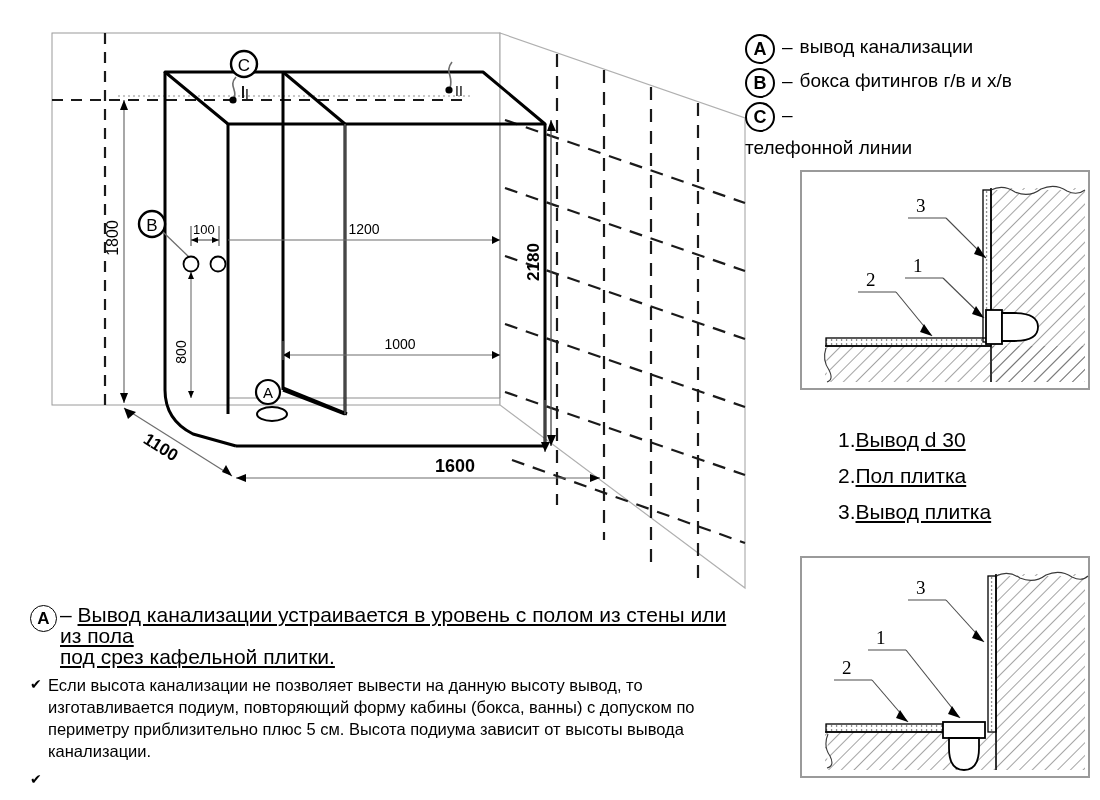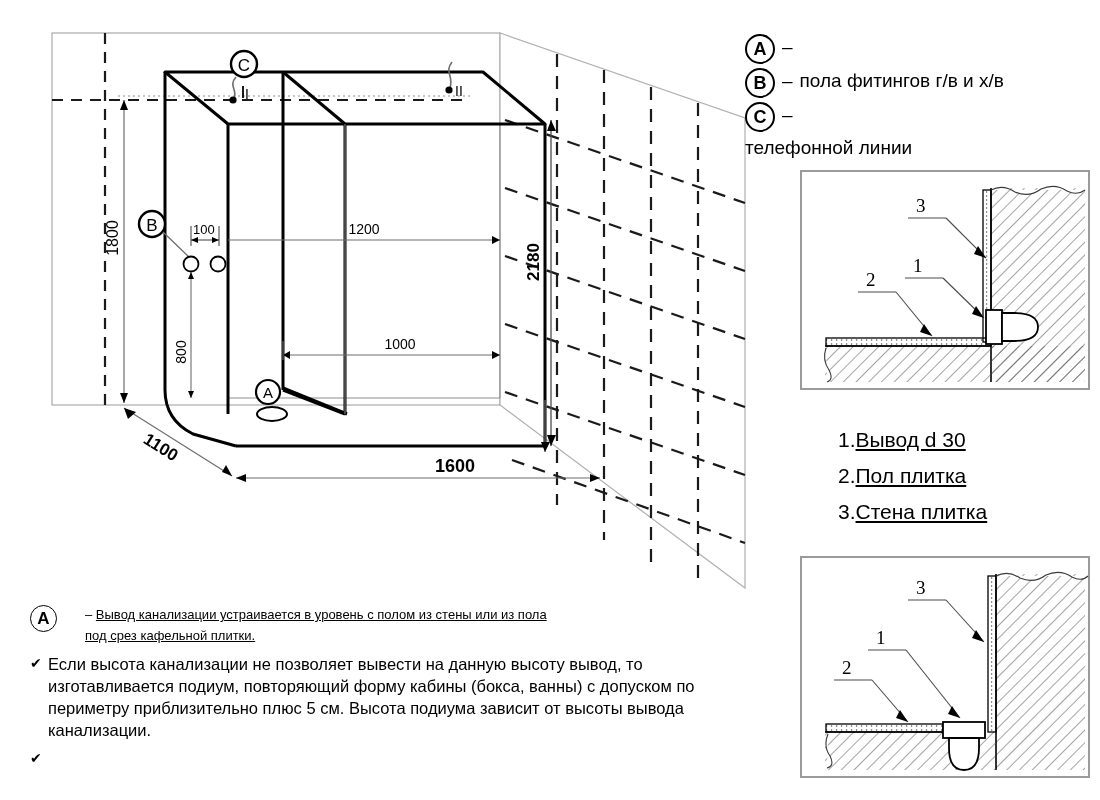--- a/index.html
+++ b/index.html
@@ -31,21 +31,21 @@
   
   #numlist{left:838px;top:428px;width:260px;}
   .num-row{font-size:21px;margin-bottom:12px;white-space:nowrap;}
   .num-row .n{font-weight:400;}
   .num-row .u{text-decoration:underline;}
 
   
   #notes{left:30px;top:604px;width:720px;}
   .note-a{display:flex;align-items:flex-start;}
   .note-a .circ{width:25px;height:25px;margin-top:1px;font-size:17px;border-width:1.5px;}
-  .note-a-body{margin-left:28px;font-size:13px;line-height:21px;}
+  .note-a-body{margin-left:3px;font-size:21px;line-height:21px;}
   .note-a-body .u{text-decoration:underline;}
   .bullet{display:flex;align-items:flex-start;margin-top:7px;}
   .bullet .chk{font-size:14px;width:18px;flex:0 0 auto;padding-top:2px;}
   .bullet .btxt{font-size:16.5px;line-height:22px;}
 
   
 </style>
 </head>
 <body>
 
@@ -204,25 +204,26 @@
       <line x1="545" y1="400" x2="545" y2="452"></line>
       <polygon points="545,452 541,442 550,442" fill="#000" stroke="none"></polygon>
     </g>
     <text x="455" y="472" font-size="18" font-weight="700" font-family="Liberation Sans, sans-serif" text-anchor="middle">1600</text>
   </svg>
 
   <div class="abs" id="legend">
     <div class="legend-row">
       <div class="circ">A</div>
       <div class="legend-dash">–</div>
+      <div class="legend-text">вывод канализации</div>
     </div>
     <div class="legend-row">
       <div class="circ">B</div>
       <div class="legend-dash">–</div>
-      <div class="legend-text">пола фитингов г/в и х/в</div>
+      <div class="legend-text">бокса фитингов г/в и х/в</div>
     </div>
     <div class="legend-row">
       <div class="circ">C</div>
       <div class="legend-dash">–</div>
     </div>
     <div class="legend-sub">телефонной линии</div>
   </div>
 
   <svg class="abs" style="left:800px;top:170px;" width="290" height="220" viewBox="0 0 290 220">
     <rect x="1" y="1" width="288" height="218" fill="#fff" stroke="#9a9a9a" stroke-width="2"></rect>
@@ -277,21 +278,21 @@
   </svg>
 
   <div class="abs" id="numlist">
     <div class="num-row">
       <span class="n">1.</span><span class="u">Вывод d 30</span>
     </div>
     <div class="num-row">
       <span class="n">2.</span><span class="u">Пол плитка</span>
     </div>
     <div class="num-row">
-      <span class="n">3.</span><span class="u">Стена плитка</span>
+      <span class="n">3.</span><span class="u">Вывод плитка</span>
     </div>
   </div>
 
   <svg class="abs" style="left:800px;top:556px;" width="290" height="222" viewBox="0 0 290 222">
     <rect x="1" y="1" width="288" height="220" fill="#fff" stroke="#9a9a9a" stroke-width="2"></rect>
 
     <g>
       <path d="M196,18 L285,18 L285,214 L196,214 Z" fill="url(#hatchA)" stroke="none"></path>
       <path d="M196,18 L196,214" stroke="#000" stroke-width="1.6" fill="none"></path>
       <path d="M196,20 q12,-6 24,2 q14,6 26,-3 q14,-6 26,2 q10,5 16,-1" fill="#fff" stroke="#3a3a3a" stroke-width="1.1"></path>

